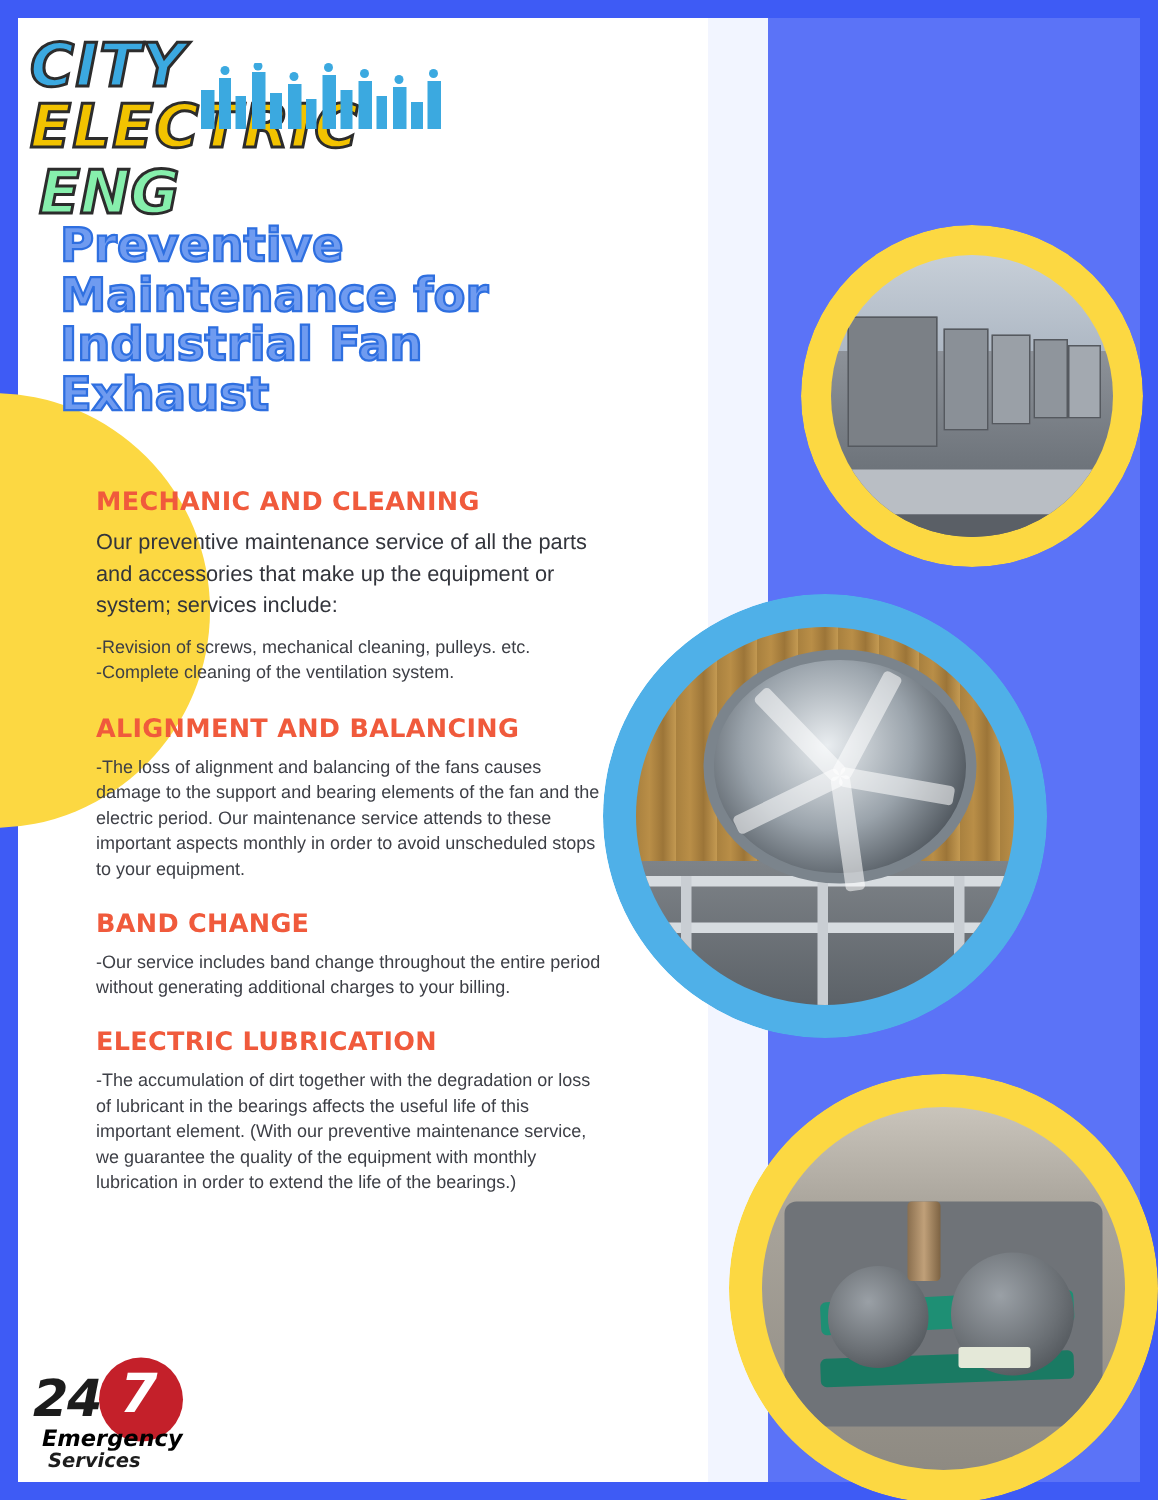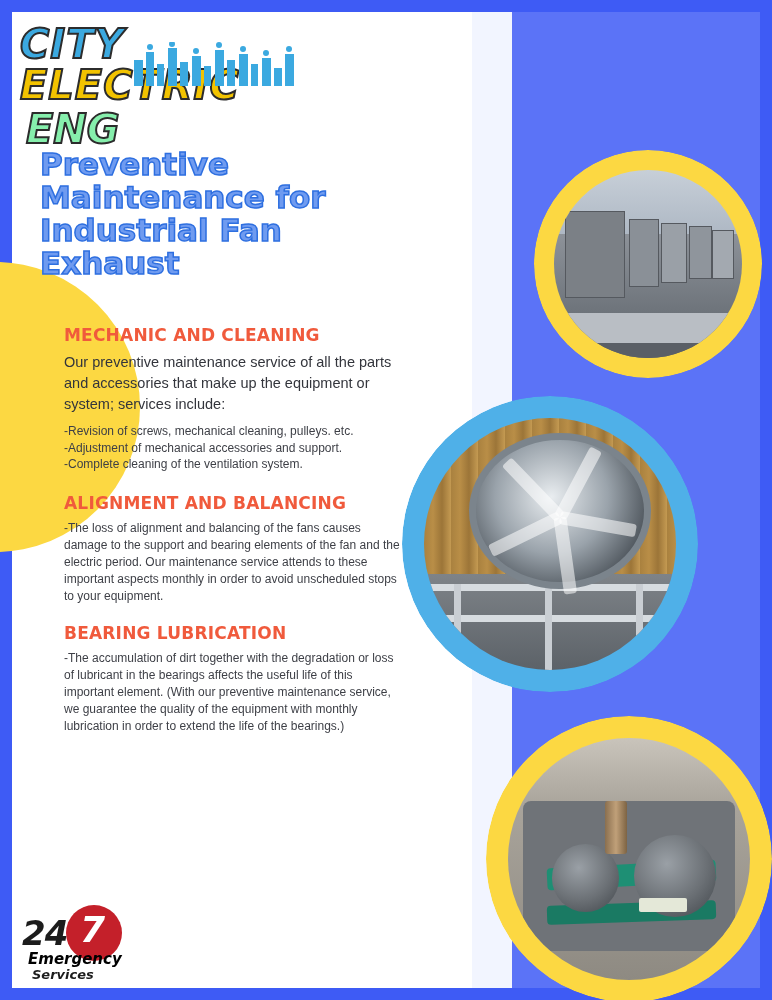--- a/index.html
+++ b/index.html
@@ -314,32 +314,35 @@
   </div>
 
   <div class="title">Preventive Maintenance  for Industrial Fan Exhaust</div>
 
   <div class="sections">
 
     <div class="sec mechanic">
       <h2>MECHANIC AND CLEANING</h2>
       <div class="lead">Our preventive maintenance service of all the parts and accessories that make up the equipment or system; services include:</div>
       <div class="bullets">-Revision of screws, mechanical cleaning, pulleys. etc.</div>
-      <div class="bullets">-Adjustment of mechanical accessories and support.</div>
       <div class="bullets">-Complete cleaning of the ventilation system.</div>
     </div>
 
     <div class="sec alignment">
       <h2>ALIGNMENT AND BALANCING</h2>
       <div class="body-sm">-The loss of alignment and balancing of the fans causes damage to the support and bearing elements of the fan and the electric period. Our maintenance service attends to these important aspects monthly in order to avoid unscheduled stops to your equipment.</div>
     </div>
 
+    <div class="sec band">
+      <h2>BAND CHANGE</h2>
+      <div class="body-sm">-Our service includes band change throughout the entire period without generating additional charges to your billing.</div>
+    </div>
 
     <div class="sec bearing">
-      <h2>BEARING LUBRICATION</h2>
+      <h2>ELECTRIC LUBRICATION</h2>
       <div class="body-sm">-The accumulation of dirt together with the degradation or loss of lubricant in the bearings affects the useful life of this important element. (With our preventive maintenance service, we guarantee the quality of the equipment with monthly lubrication in order to extend the life of the bearings.)</div>
     </div>
 
   </div>
 
   <div class="badge">
     <div class="badge-circle"></div>
     <div class="badge-num">24</div>
     <div class="badge-seven">7</div>
     <div class="badge-emerg">Emergency</div>

